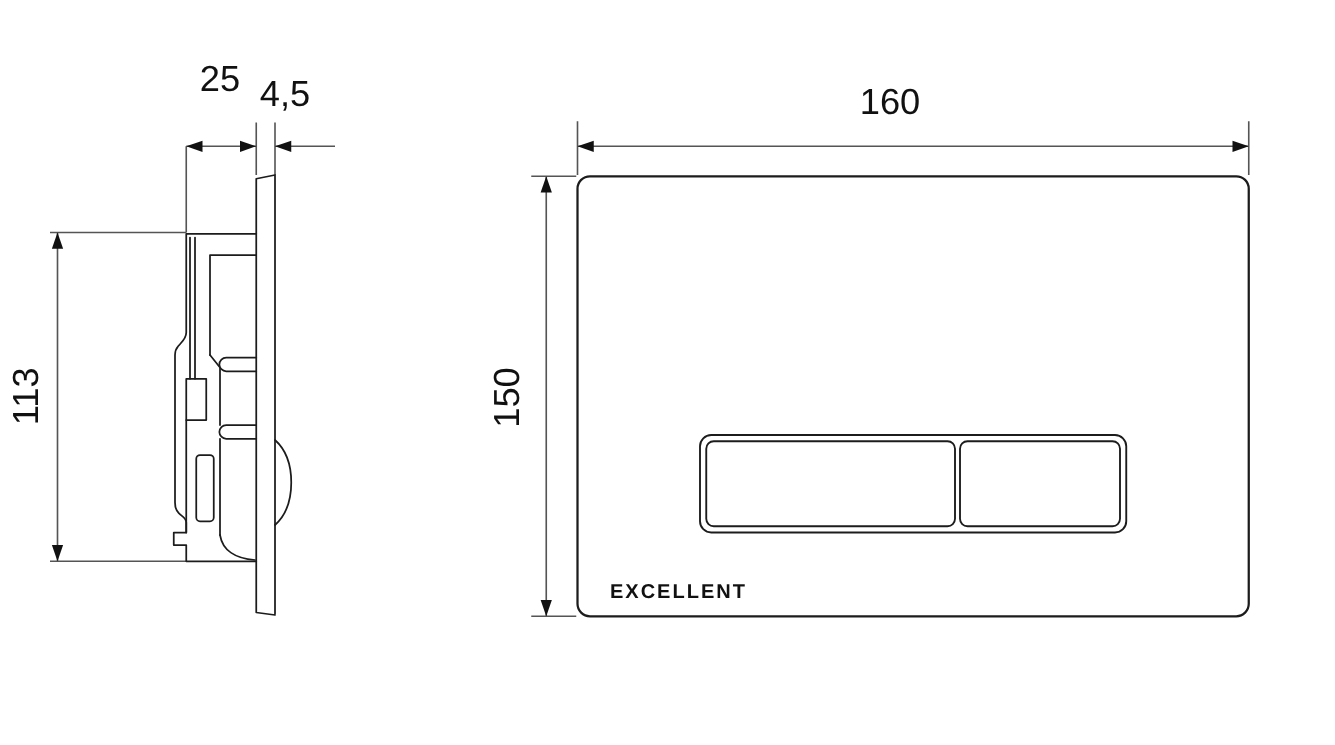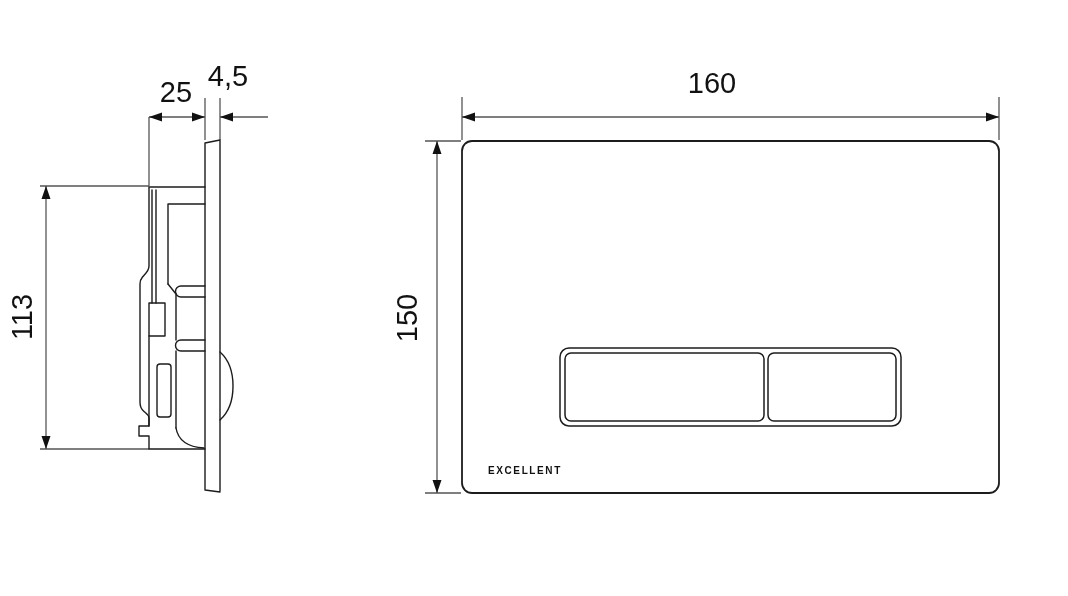--- a/index.html
+++ b/index.html
@@ -53,21 +53,21 @@
     color: #111111;
     white-space: nowrap;
   }
   .dim-label.rot {
     transform: translate(-50%, -50%) rotate(-90deg);
   }
   .brand-logo {
     position: absolute;
     left: 488px;
     top: 465px;
-    font-size: 10px;
+    font-size: 16px;
     font-weight: 700;
     letter-spacing: 1.6px;
     color: #111111;
     white-space: nowrap;
   }
 </style>
 </head>
 <body>
 
 <div id="canvas">
@@ -125,21 +125,21 @@
       <polygon class="arrow" points="437,493 432.5,480 441.5,480"></polygon>
 
       <rect class="part-heavy" x="462" y="141" width="537" height="352" rx="10"></rect>
 
       <rect class="part-mid" x="560" y="348" width="341" height="78" rx="9"></rect>
       <rect class="part-mid" x="565" y="353" width="199" height="68" rx="6"></rect>
       <rect class="part-mid" x="768" y="353" width="128" height="68" rx="6"></rect>
     </g>
   </svg>
 
-  <div class="dim-label" style="left:176px; top:92px;">25</div>
+  <div class="dim-label" style="left:176px; top:64px;">25</div>
 
   <div class="dim-label" style="left:228px; top:76px;">4,5</div>
 
   <div class="dim-label rot" style="left:22px; top:317px;">113</div>
 
   <div class="dim-label" style="left:712px; top:83px;">160</div>
 
   <div class="dim-label rot" style="left:407px; top:318px;">150</div>
 
   <div class="brand-logo">EXCELLENT</div>

